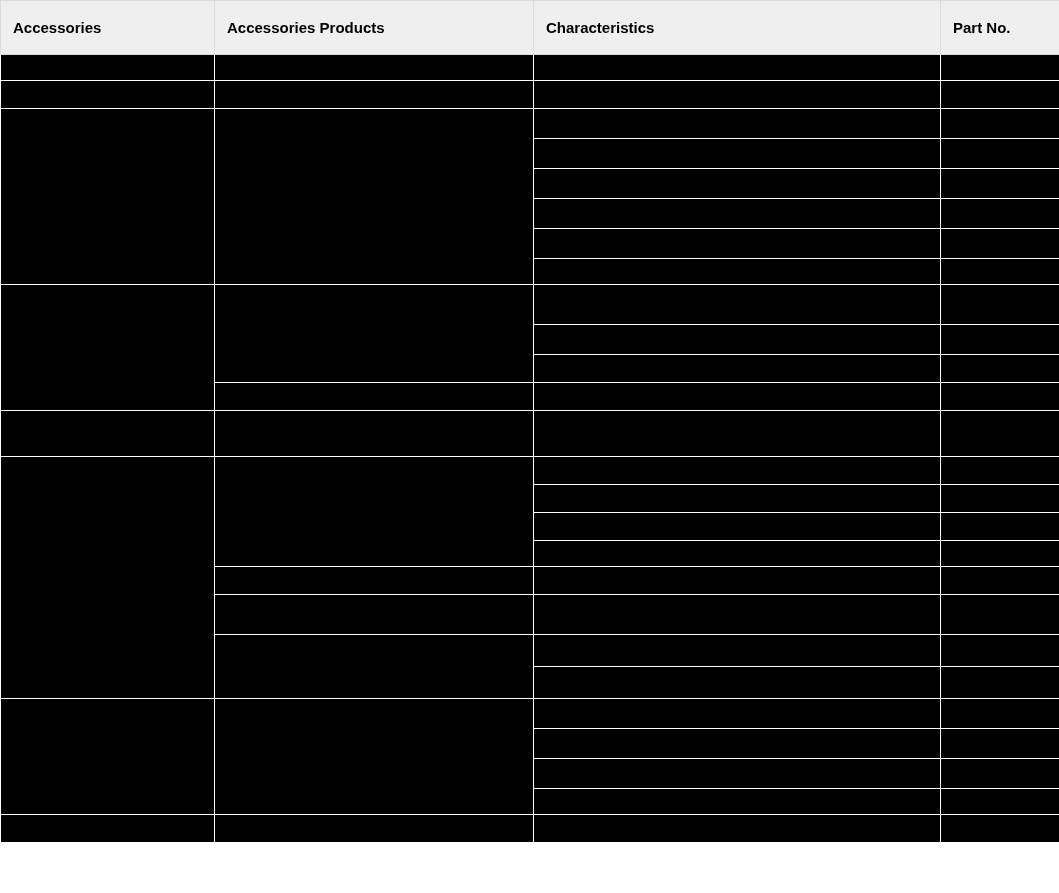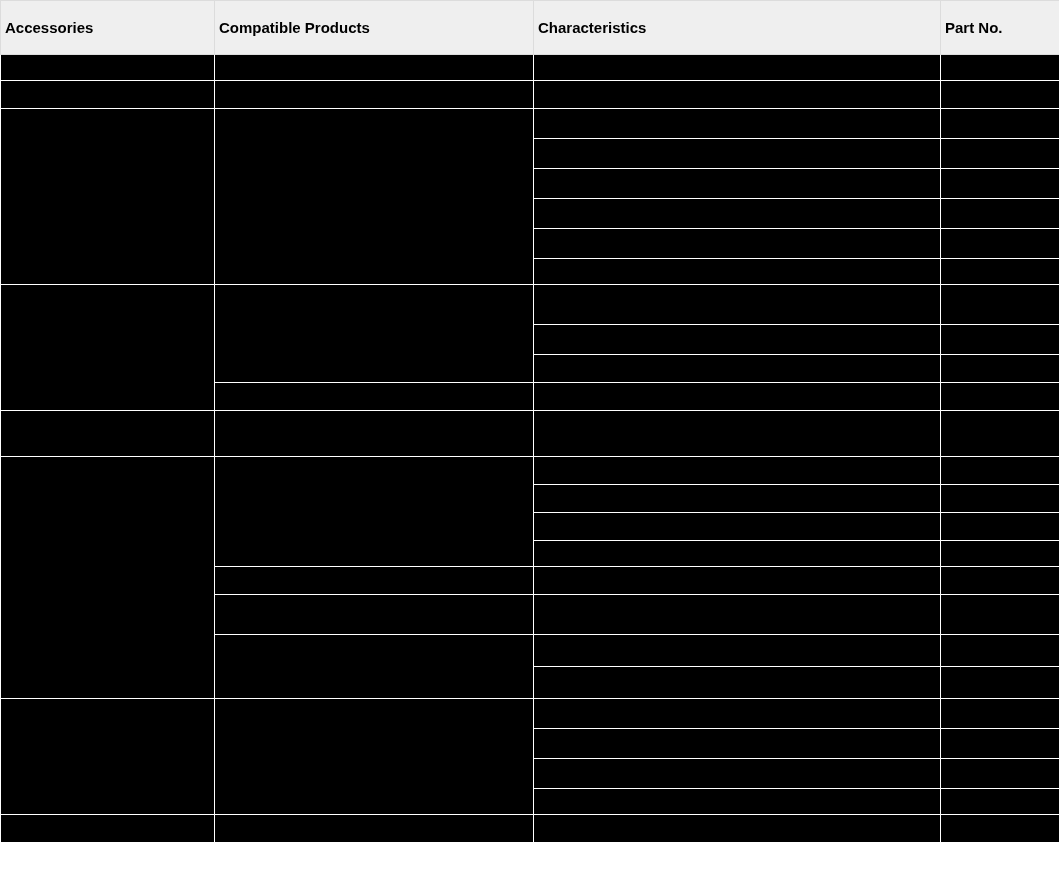--- a/index.html
+++ b/index.html
@@ -19,21 +19,21 @@
   col.c2 { width: 319px; }
   col.c3 { width: 407px; }
   col.c4 { width: 119px; }
 
   th {
     background: #efefef;
     text-align: left;
     font-size: 15px;
     font-weight: 700;
     color: #000000;
-    padding: 18px 4px;
+    padding: 18px 12px;
     border: 1px solid #dcdcdc;
     border-top: 1px solid #dcdcdc;
   }
   td {
     background: #000000;
     border: 1px solid #ffffff;
     padding: 0;
   }
   td.h26 { height: 26px; }
   td.h28 { height: 28px; }
@@ -48,21 +48,21 @@
 <table>
   <colgroup>
     <col class="c1">
       <col class="c2">
       <col class="c3">
       <col class="c4">
   </colgroup>
   <thead>
     <tr>
       <th>Accessories</th>
-      <th>Compatible Products</th>
+      <th>Accessories Products</th>
       <th>Characteristics</th>
       <th>Part No.</th>
     </tr>
   </thead>
   <tbody>
 
     <tr>
       <td class="h26"></td>
       <td></td>
       <td></td>

